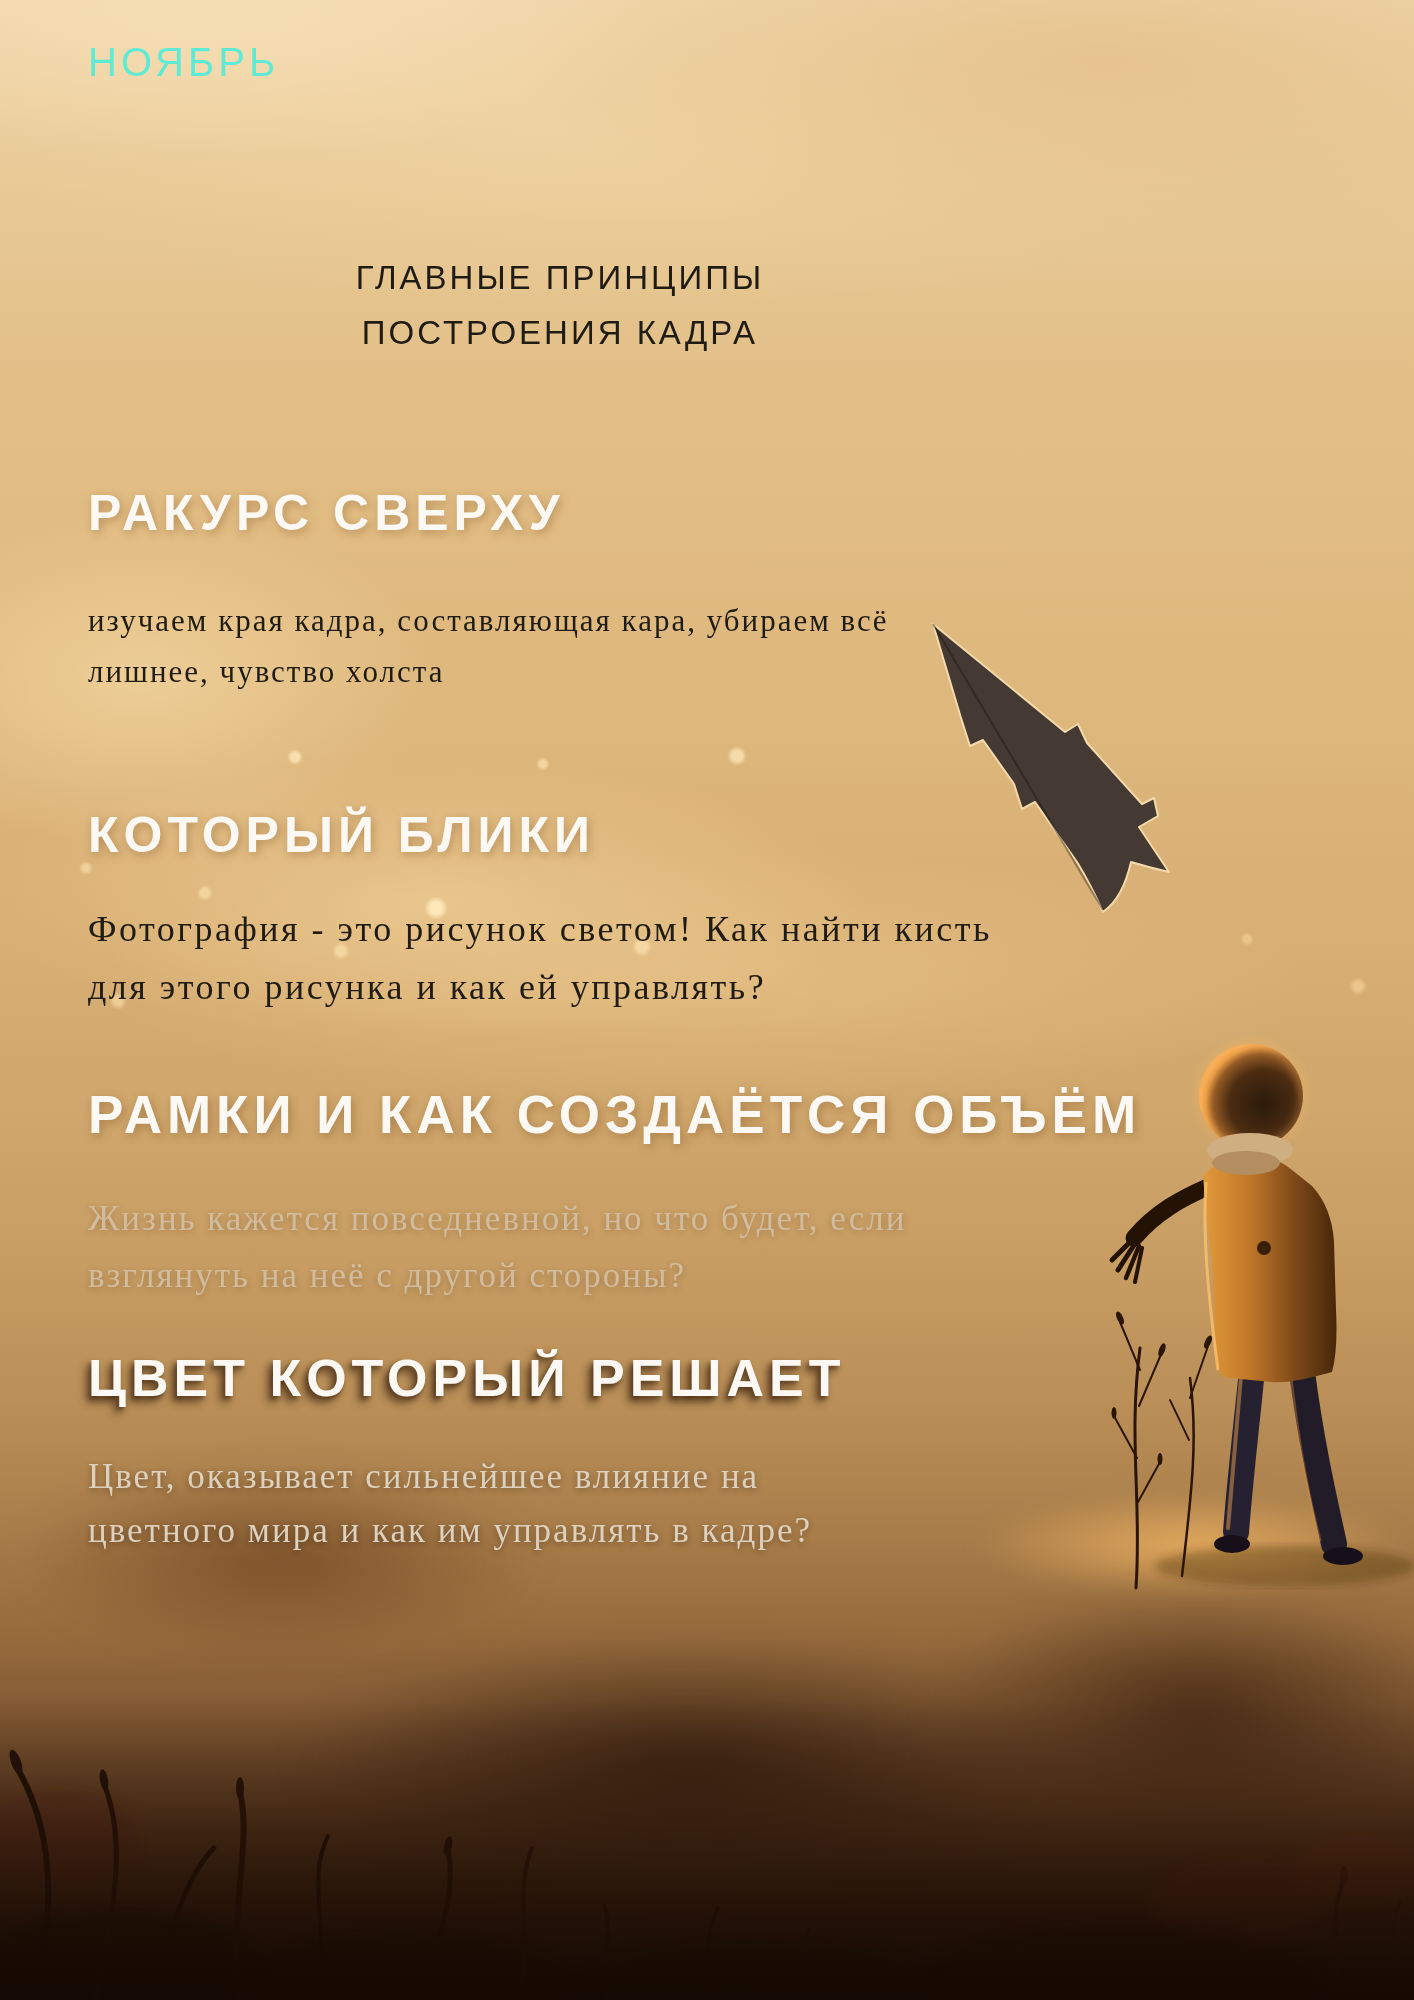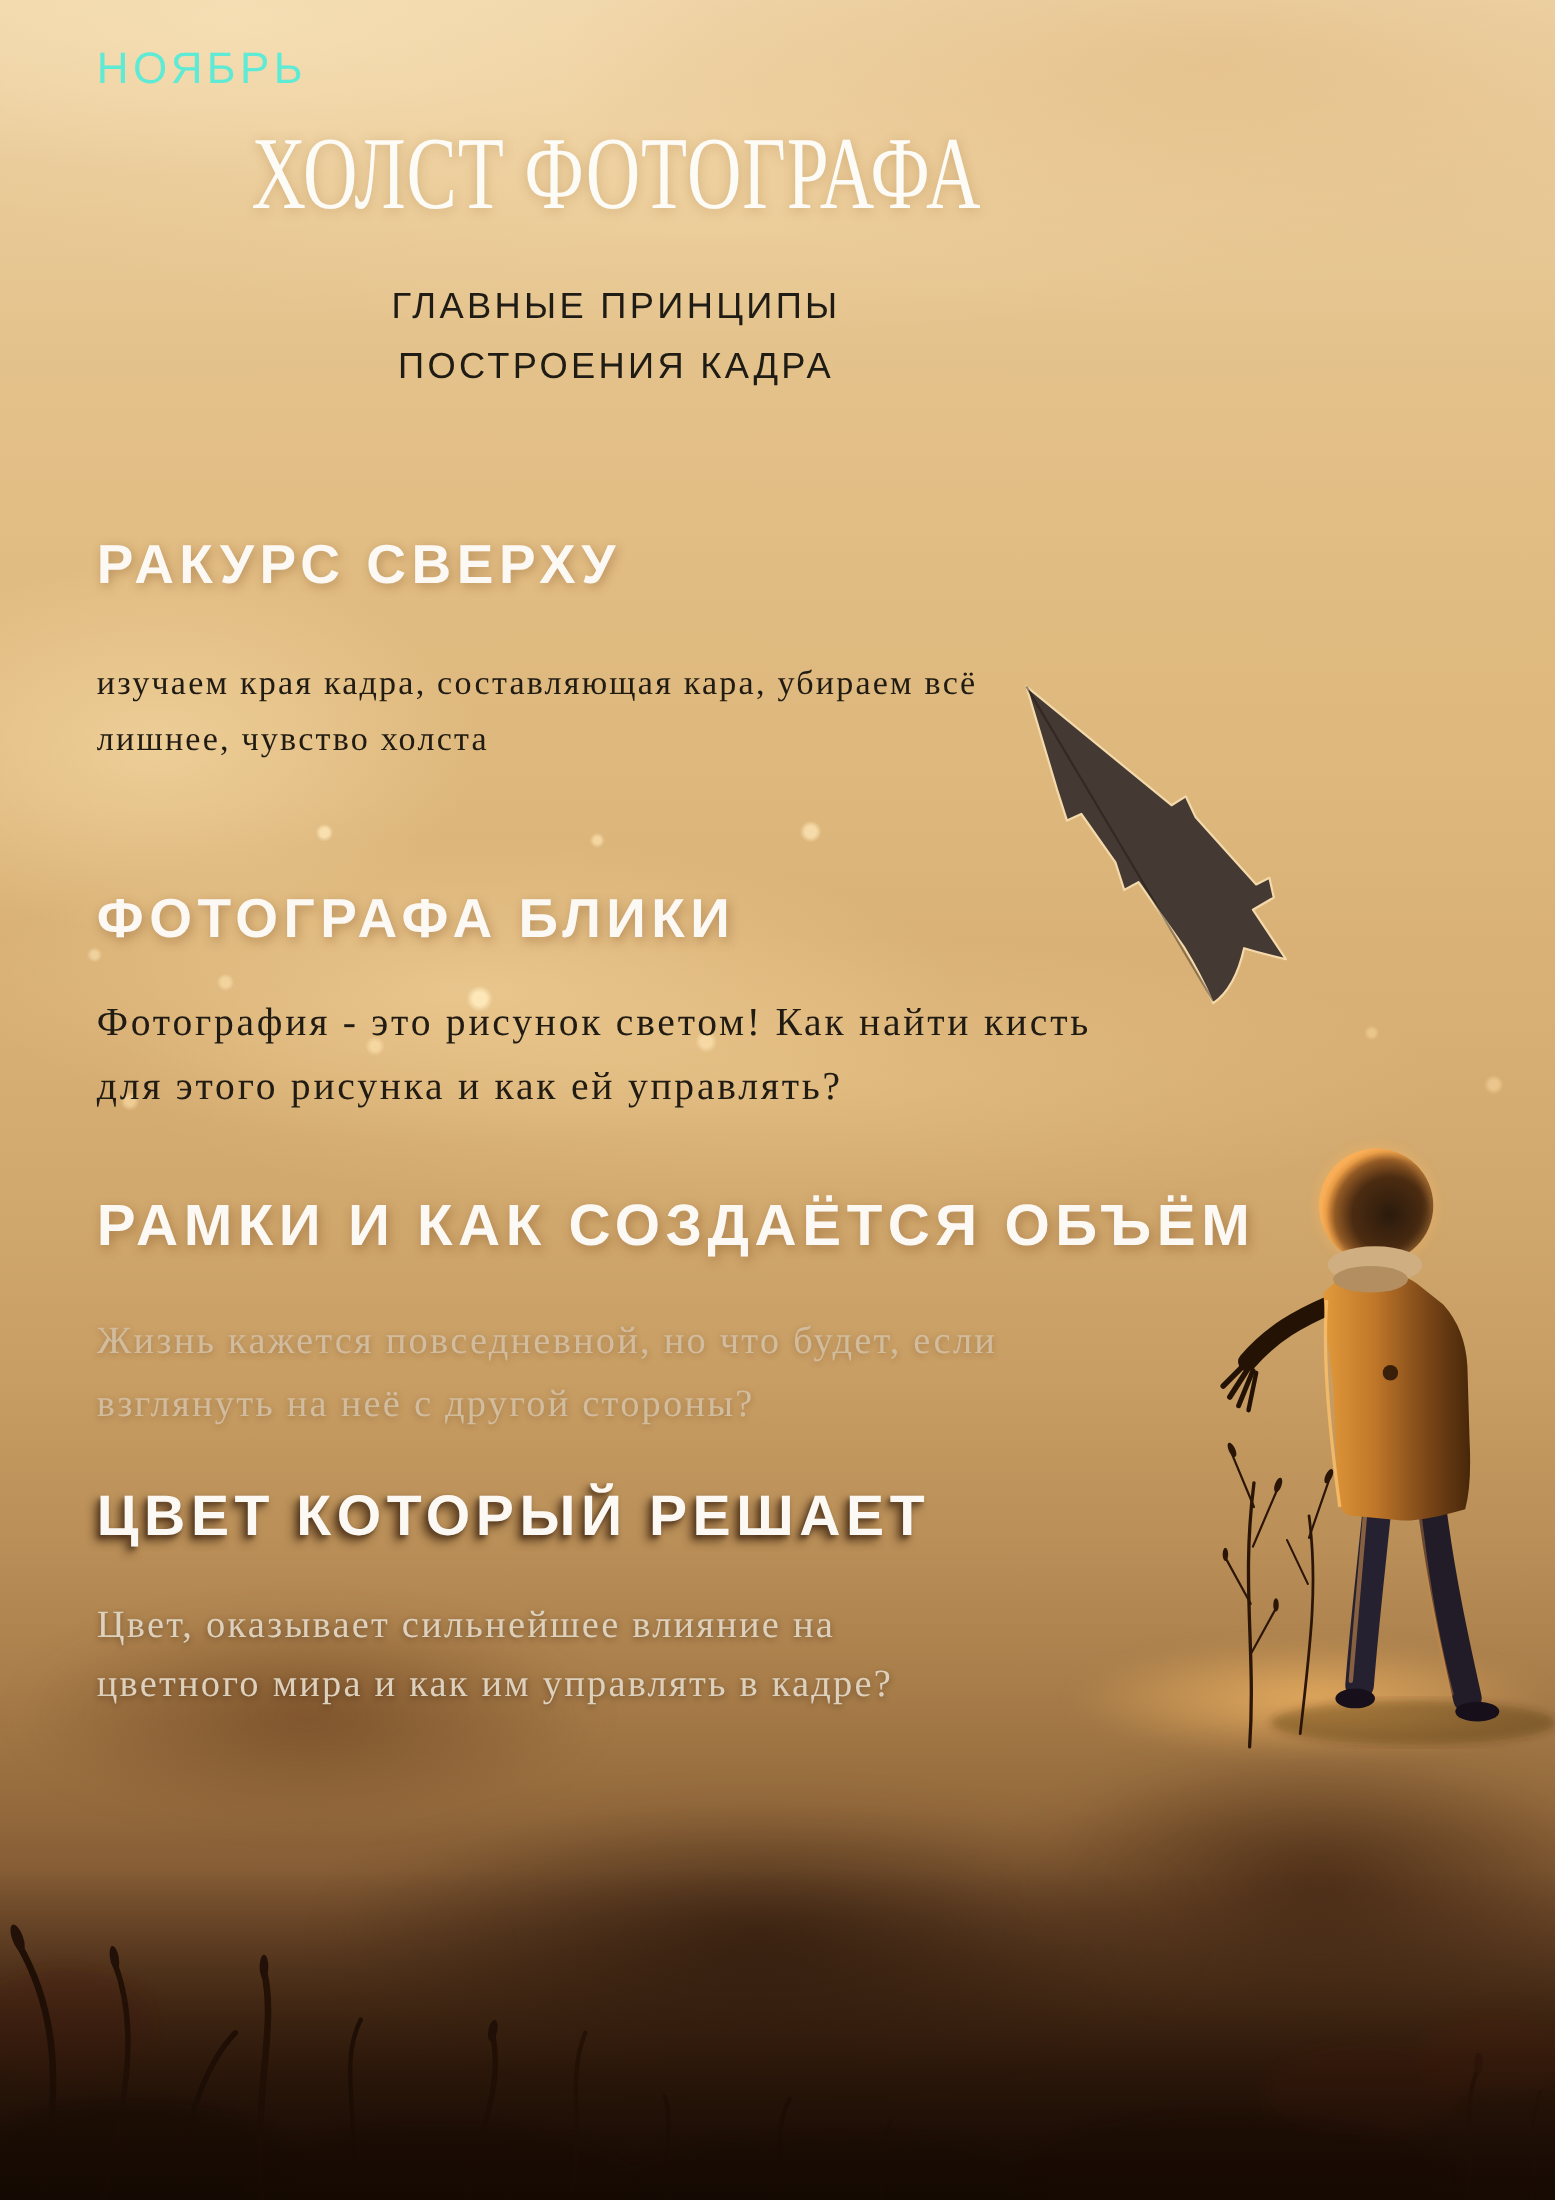--- a/index.html
+++ b/index.html
@@ -201,36 +201,33 @@
       <ellipse cx="240" cy="248" rx="4" ry="11"></ellipse>
       <ellipse cx="448" cy="306" rx="4" ry="10" transform="rotate(12 448 306)"></ellipse>
       <ellipse cx="1344" cy="336" rx="4" ry="10" fill="#4a2110"></ellipse>
     </g>
   </svg>
 
   <div class="abs bottom-dark"></div>
 
   <div class="txt month">НОЯБРЬ</div>
 
-  <div class="txt title-wrap">
-    <span class="title-inner">ХОЛСТ ФОТОГРАФА</span>
-  </div>
 
   <div class="txt subtitle">
     <div>ГЛАВНЫЕ ПРИНЦИПЫ</div>
     <div>ПОСТРОЕНИЯ КАДРА</div>
   </div>
 
   <div class="h h1">РАКУРС СВЕРХУ</div>
   <div class="b b1">
     <div>изучаем края кадра, составляющая кара, убираем всё</div>
     <div>лишнее, чувство холста</div>
   </div>
 
-  <div class="h h2">ФОТОГРАФА БЛИКИ</div>
+  <div class="h h2">КОТОРЫЙ БЛИКИ</div>
   <div class="b b2">
     <div>Фотография - это рисунок светом! Как найти кисть</div>
     <div>для этого рисунка и как ей управлять?</div>
   </div>
 
   <div class="h h3">РАМКИ И КАК СОЗДАЁТСЯ ОБЪЁМ</div>
   <div class="b b3">
     <div>Жизнь кажется повседневной, но что будет, если</div>
     <div>взглянуть на неё с другой стороны?</div>
   </div>

